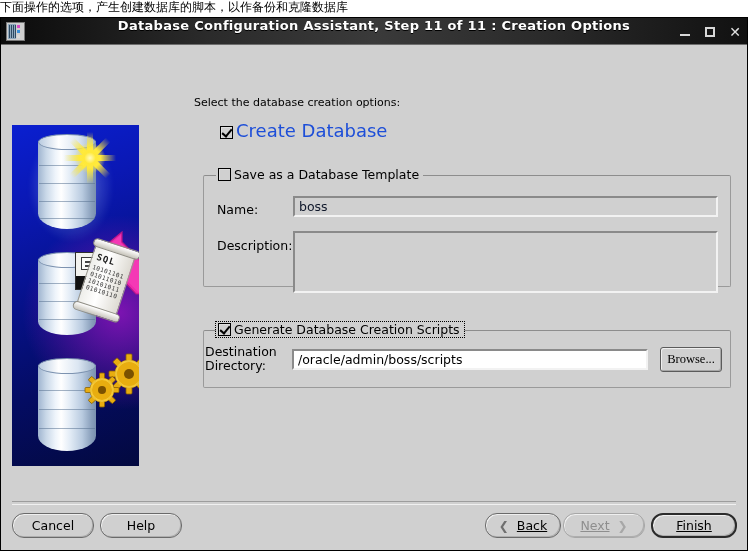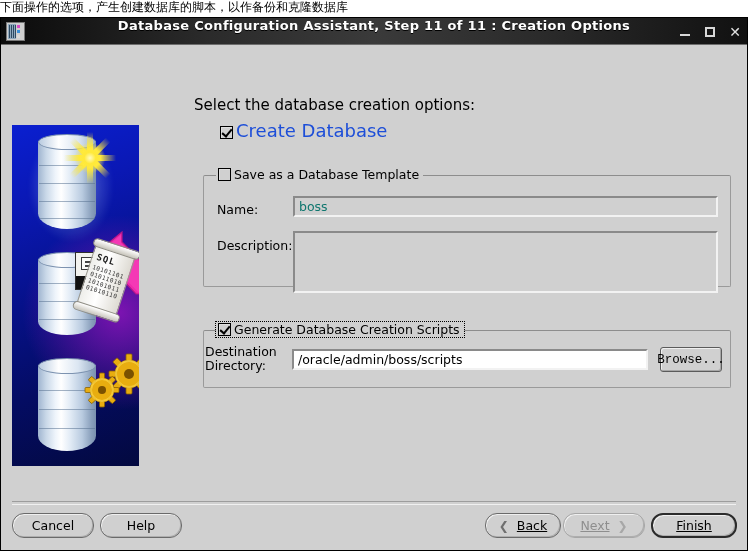--- a/index.html
+++ b/index.html
@@ -234,21 +234,21 @@
 
   
   .content {
     position: absolute;
     left: 150px; top: 40px;
     width: 592px;
   }
   .intro {
     position: absolute;
     left: 43px; top: 11px;
-    font-size: 15px;
+    font-size: 11px;
     color: #000;
     white-space: nowrap;
   }
   .cb {
     display: inline-block;
     width: 13px; height: 13px;
     border: 1px solid #000;
     background: #d0d0d0;
     box-sizing: border-box;
     position: relative;
@@ -308,21 +308,21 @@
     background: #ffffff;
     font-size: 12.5px;
     color: #000;
     padding: 0 4px;
     display: flex;
     align-items: center;
     font-family: "DejaVu Sans", "Liberation Sans", sans-serif;
   }
   .textinput.disabled {
     background: #d0d0d0;
-    color: #0f766e;
+    color: #0f172a;
   }
   .textarea {
     position: absolute;
     box-sizing: border-box;
     border: 2px solid;
     border-color: #8a8a8a #f2f2f2 #f2f2f2 #8a8a8a;
     background: #d0d0d0;
   }
 
   .btn {
@@ -330,21 +330,21 @@
     box-sizing: border-box;
     background: #d0d0d0;
     border: 1px solid #5b5b5b;
     border-radius: 3px;
     font-size: 12.5px;
     color: #000;
     display: flex;
     align-items: center;
     justify-content: center;
     box-shadow: inset 1px 1px 0 #efefef, inset -1px -1px 0 #a6a6a6;
-    font-family: Liberation Mono, monospace;
+    font-family: Liberation Serif, serif;
   }
 
   
   .sep {
     position: absolute;
     left: 11px; right: 11px;
     height: 2px;
     border-top: 1px solid #9d9d9d;
     border-bottom: 1px solid #f0f0f0;
   }

